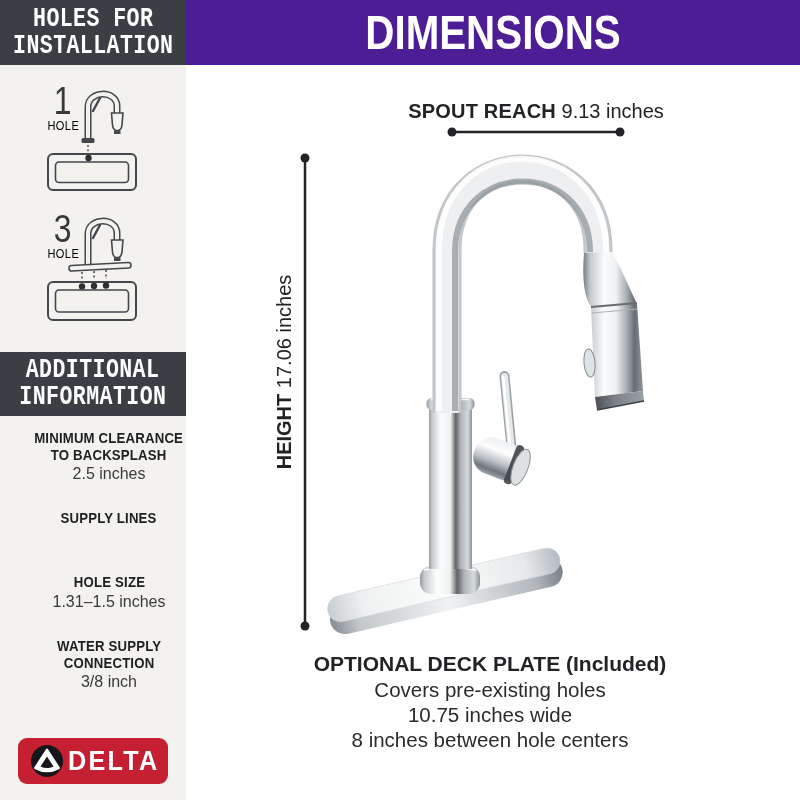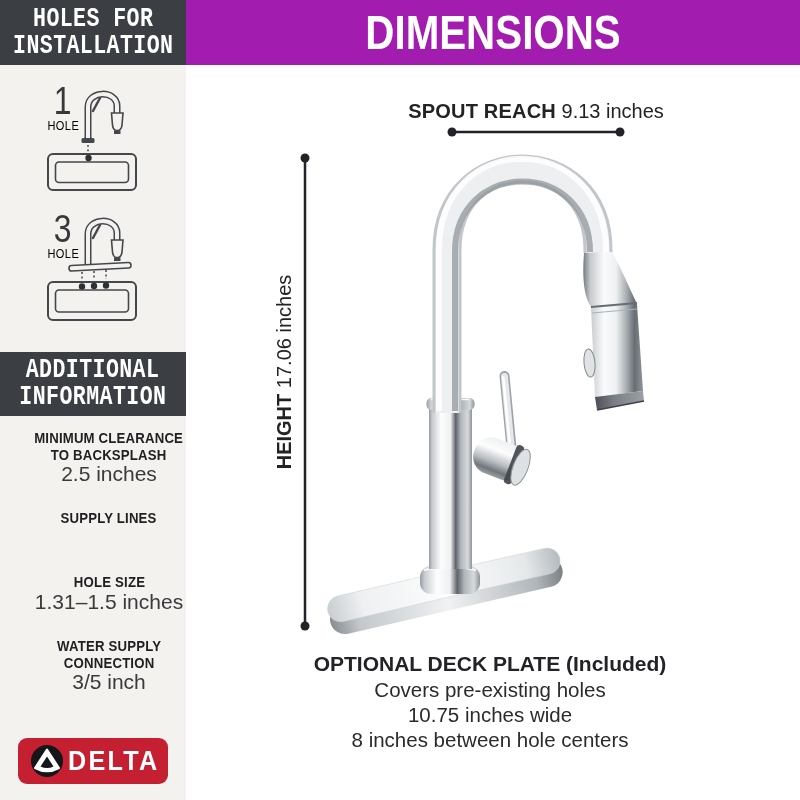--- a/index.html
+++ b/index.html
@@ -20,24 +20,24 @@
   .holes-header{top:0;height:65px;}
   .additional-header{top:352px;height:64px;}
 
   .hole-num{width:50px;text-align:center;color:#38383b;}
   .hole-num .num{font-size:38px;line-height:30px;font-weight:normal;}
   .hole-num .unit{font-size:12px;letter-spacing:.5px;color:#000000;margin-top:3px;}
 
   .info-item{left:16px;width:186px;text-align:center;}
   .info-title{font-weight:bold;font-size:15px;line-height:16.5px;color:#1f1f22;
       white-space:pre-line;letter-spacing:.2px;}
-  .info-value{font-size:21px;line-height:17px;margin-top:2px;color:#3a3a3d;}
-
-  
-  .dim-bar{left:186px;top:0;width:614px;height:65px;background:#a21caf;color:#fff;
+  .info-value{font-size:16px;line-height:17px;margin-top:2px;color:#3a3a3d;}
+
+  
+  .dim-bar{left:186px;top:0;width:614px;height:65px;background:#4c1d95;color:#fff;
       display:flex;align-items:center;justify-content:center;
       box-sizing:border-box;font-weight:bold;font-size:48px;}
 
   
   .spout-label{left:386px;top:100px;width:300px;text-align:center;font-size:20px;
       white-space:nowrap;color:#232327;}
   .spout-label .b{letter-spacing:.2px;}
   .height-label{left:34px;top:358px;width:500px;height:28px;line-height:28px;
       text-align:center;font-size:20px;color:#232327;transform:rotate(-90deg);
       white-space:nowrap;}
@@ -121,21 +121,21 @@
   </div>
 
   <div class="abs info-item" style="top:574px;">
     <div class="info-title"><span class="cx88" style="display:inline-block;white-space:pre-line;">HOLE SIZE</span></div>
     <div class="info-value">1.31–1.5 inches</div>
   </div>
 
   <div class="abs info-item" style="top:638px;">
     <div class="info-title"><span class="cx88" style="display:inline-block;white-space:pre-line;">WATER SUPPLY
 CONNECTION</span></div>
-    <div class="info-value">3/5 inch</div>
+    <div class="info-value">3/8 inch</div>
   </div>
 
   <div class="abs logo-wrap">
     <svg width="150" height="46" viewBox="0 0 150 46">
       <rect x="0" y="0" width="150" height="46" rx="9" fill="#c42032"></rect>
       <circle cx="29" cy="23" r="16" fill="#141619"></circle>
       <path d="M29,11.5 L41,30 Q29,36.5 17,30 Z" fill="#ffffff" stroke="#ffffff" stroke-width="2" stroke-linejoin="round"></path>
       <path d="M29,18.5 L35.5,28.5 Q29,31.5 22.5,28.5 Z" fill="#141619"></path>
     </svg>
     <span class="logo-text">DELTA</span>

